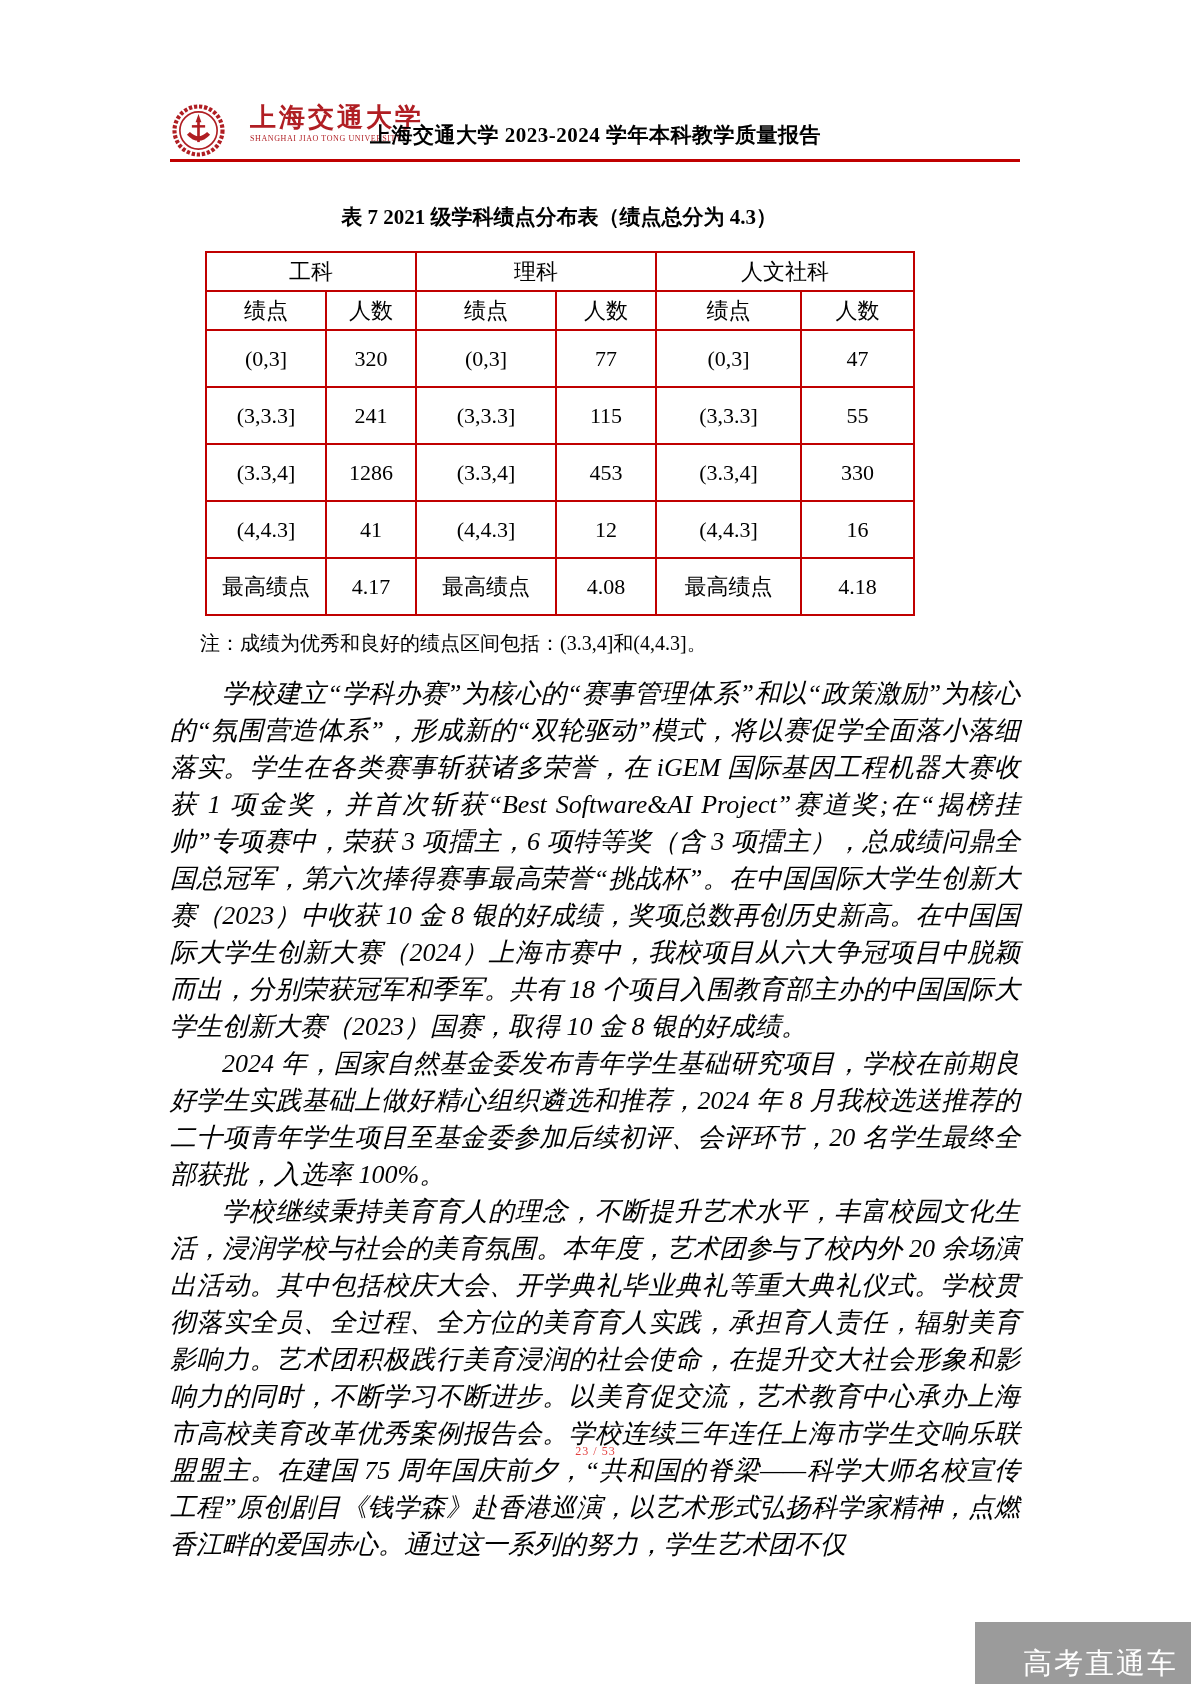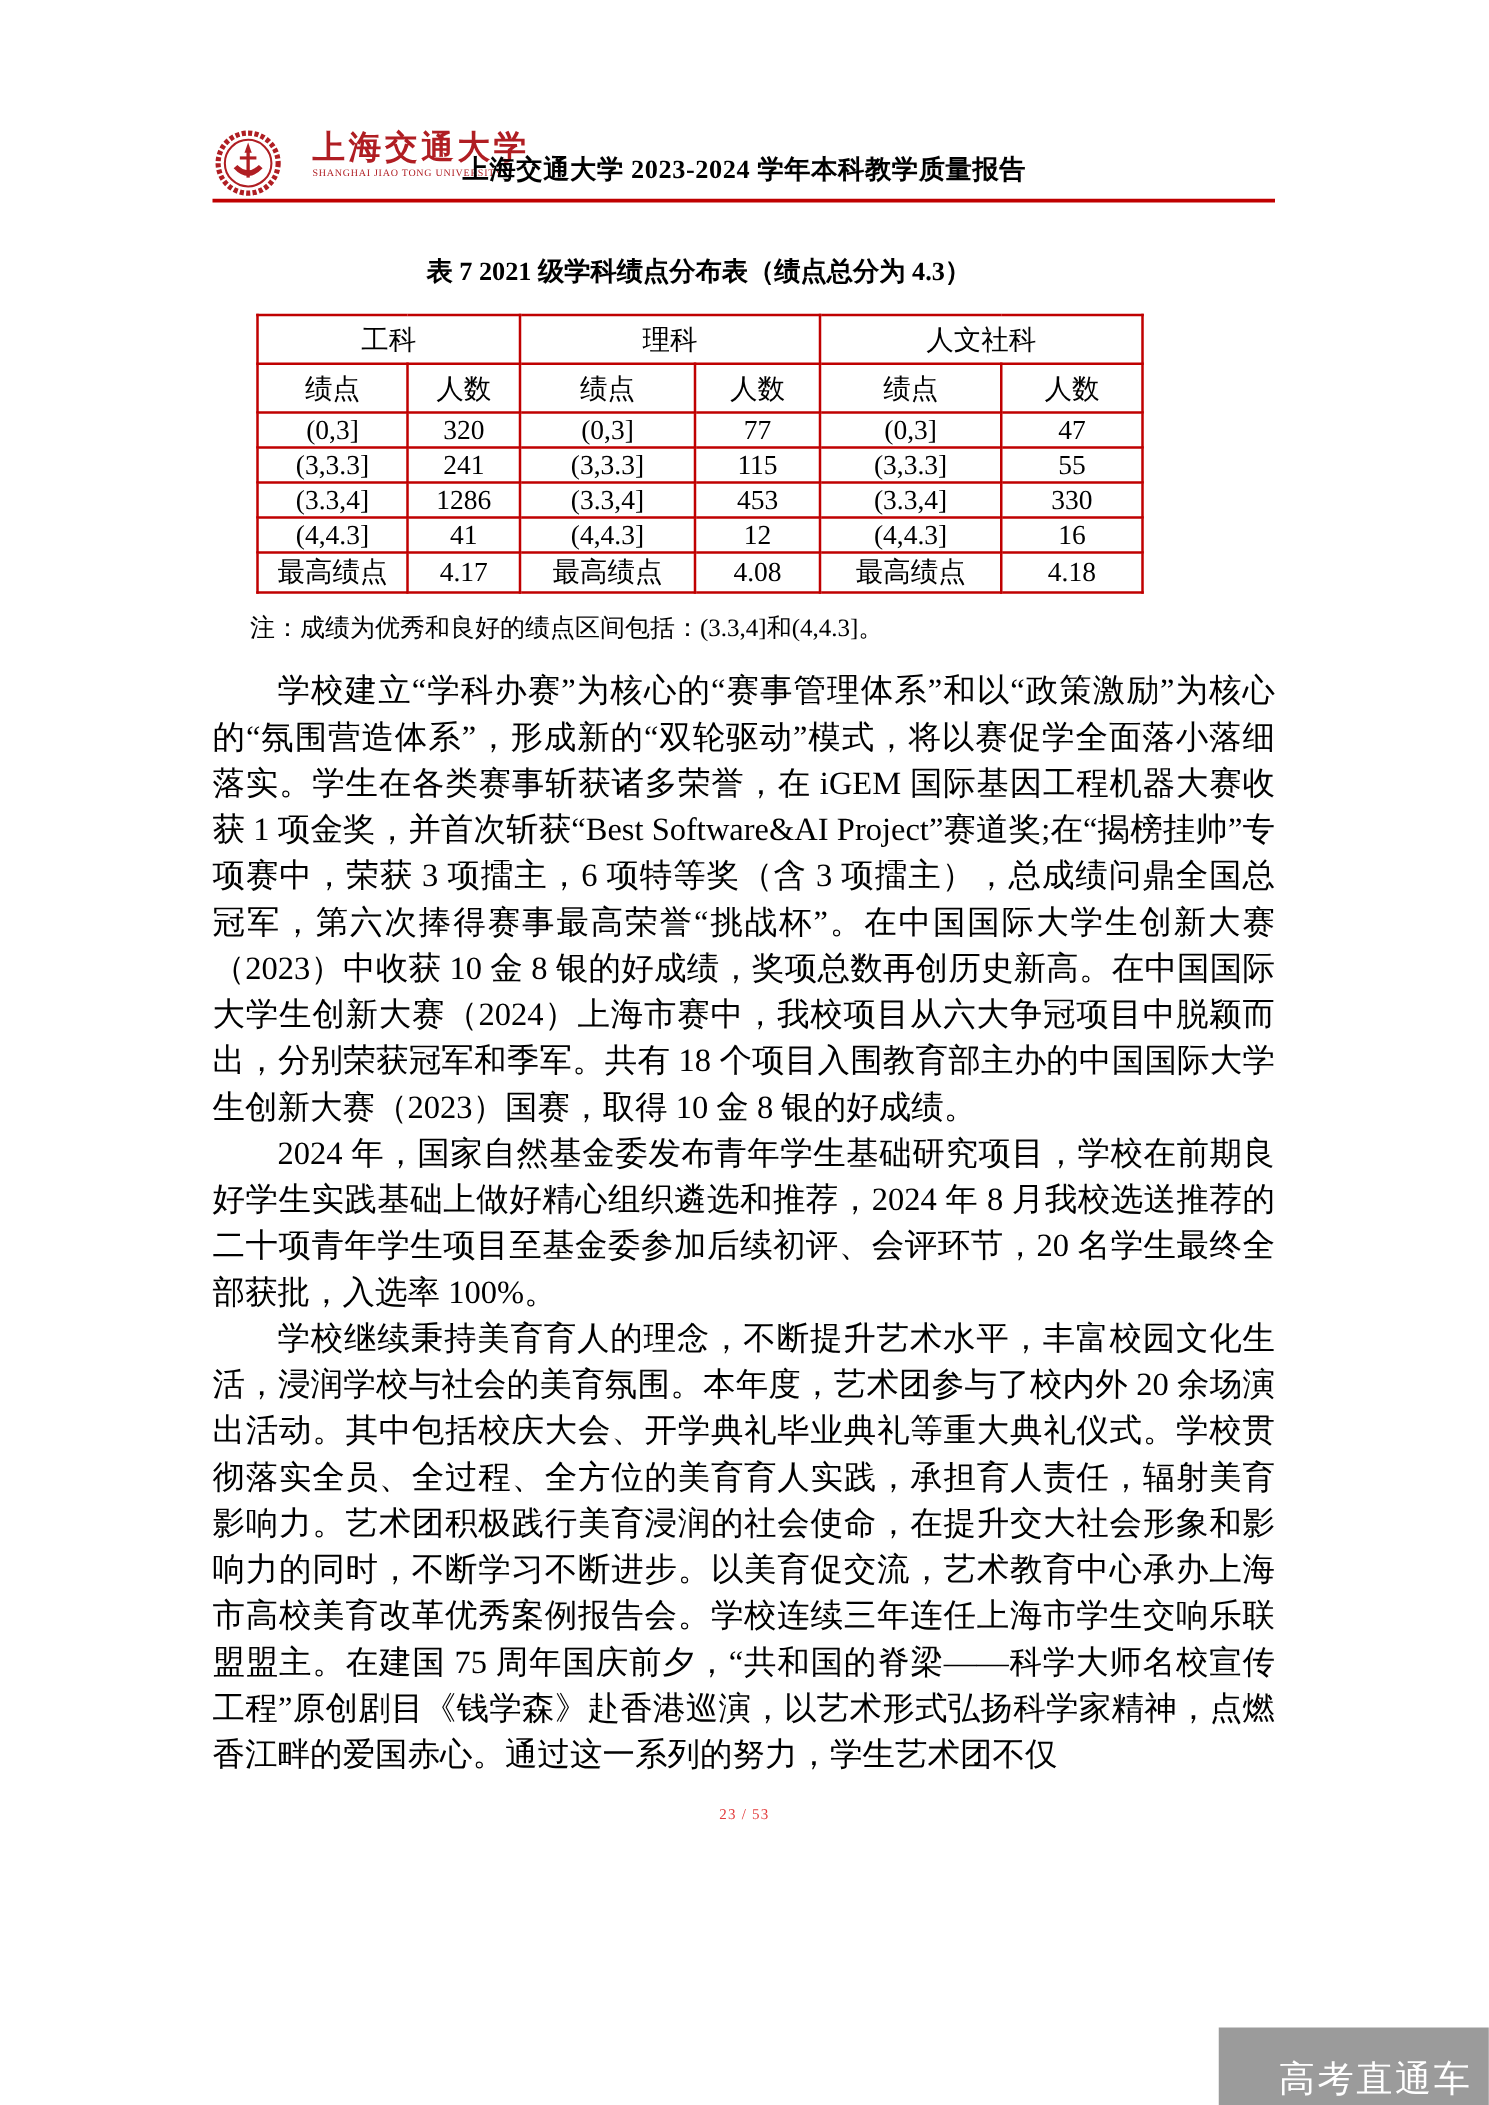--- a/index.html
+++ b/index.html
@@ -17,27 +17,27 @@
   .rule { position:absolute; top:159px; left:170px; width:850px; height:2.5px; background:#c00000; }
 
   .content { margin:0 171px 0 170px; }
 
   
   .tbl-wrap { width:708px; margin:40px 0 0 35px; }
   .tbl-caption { text-align:center; font-weight:bold; font-size:21px; margin-bottom:20px; }
   table.grade { border-collapse:collapse; width:708px; table-layout:fixed; }
   .grade th, .grade td { border:2px solid #c00000; text-align:center; vertical-align:middle; font-weight:normal; font-size:22px; padding:0; }
   .grade thead th { height:39px; }
-  .grade tbody td { height:28px; }
+  .grade tbody td { height:57px; }
 
   .tbl-note { font-size:20px; margin:14px 0 0 30px; }
 
   
   .body-text { margin-top:18px; font-size:26px; line-height:37px; text-align:justify; }
-  .body-text p { text-indent:2em; margin:0; }
+  .body-text p { text-indent:2em; margin:0;font-style:italic; }
 
   
   .page-num { position:absolute; top:1444px; left:0; width:1191px; text-align:center; font-size:12px; color:#e23c3c; letter-spacing:1px; }
 
   .wm { position:absolute; right:0; bottom:0; width:216px; height:62px; background:#9b9b9b; display:flex; align-items:flex-end; justify-content:flex-end; padding-right:13px; }
   .wm span { color:#ffffff; font-size:29px; letter-spacing:2px; font-family:"Liberation Sans","DejaVu Sans",sans-serif; }
 </style>
 </head>
 <body>
 

